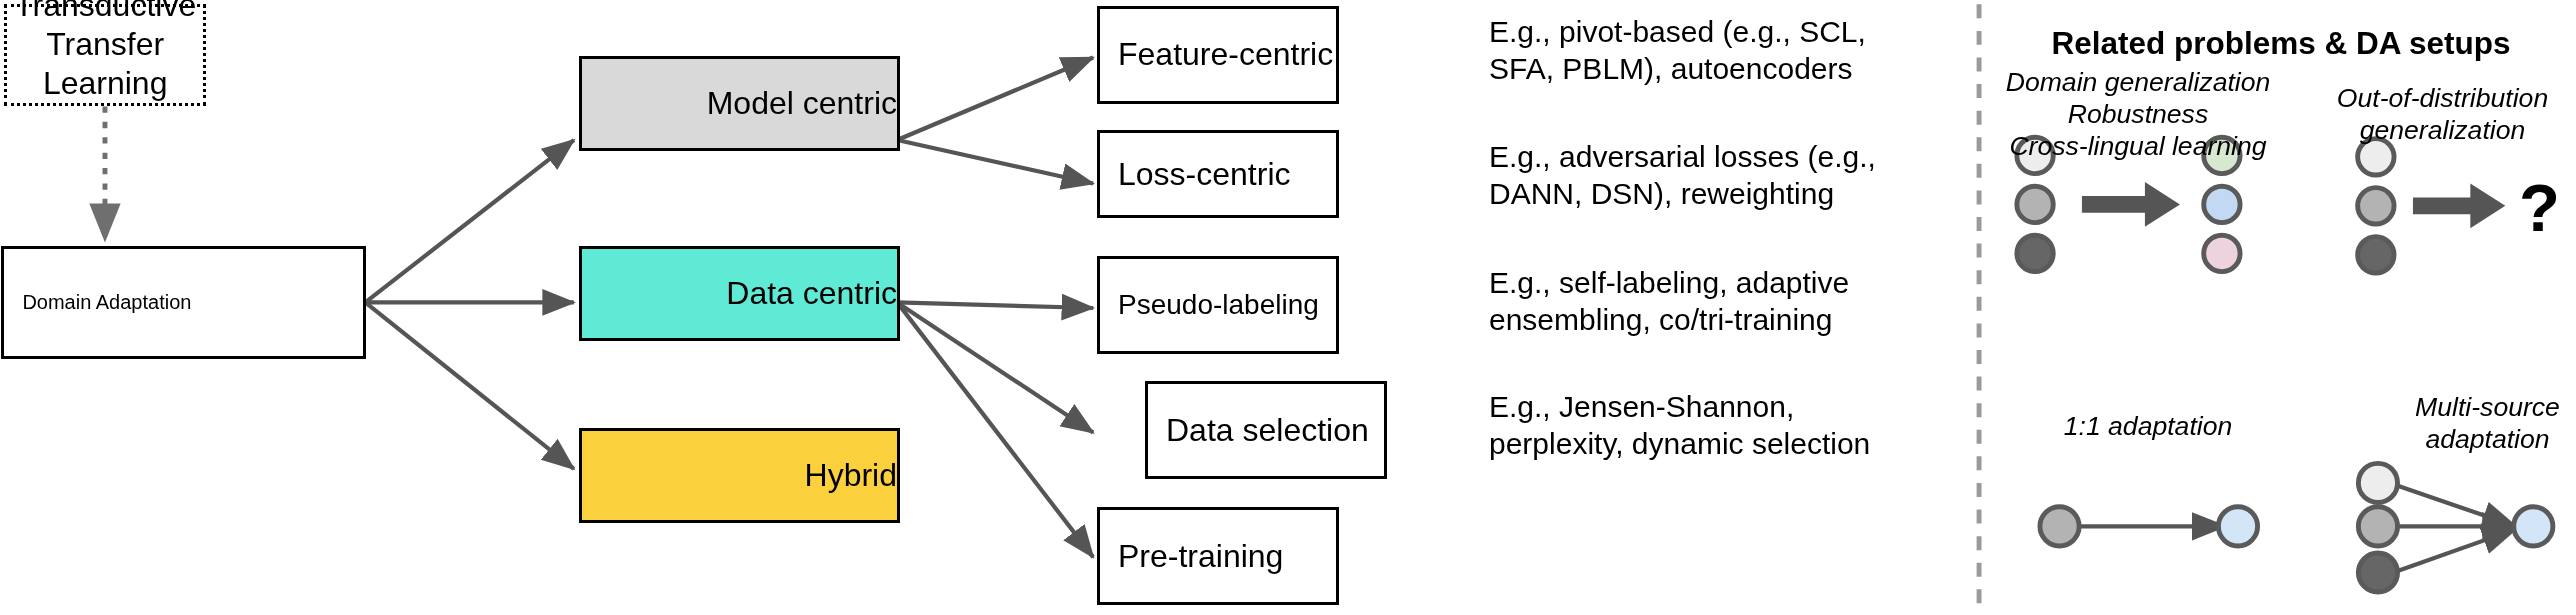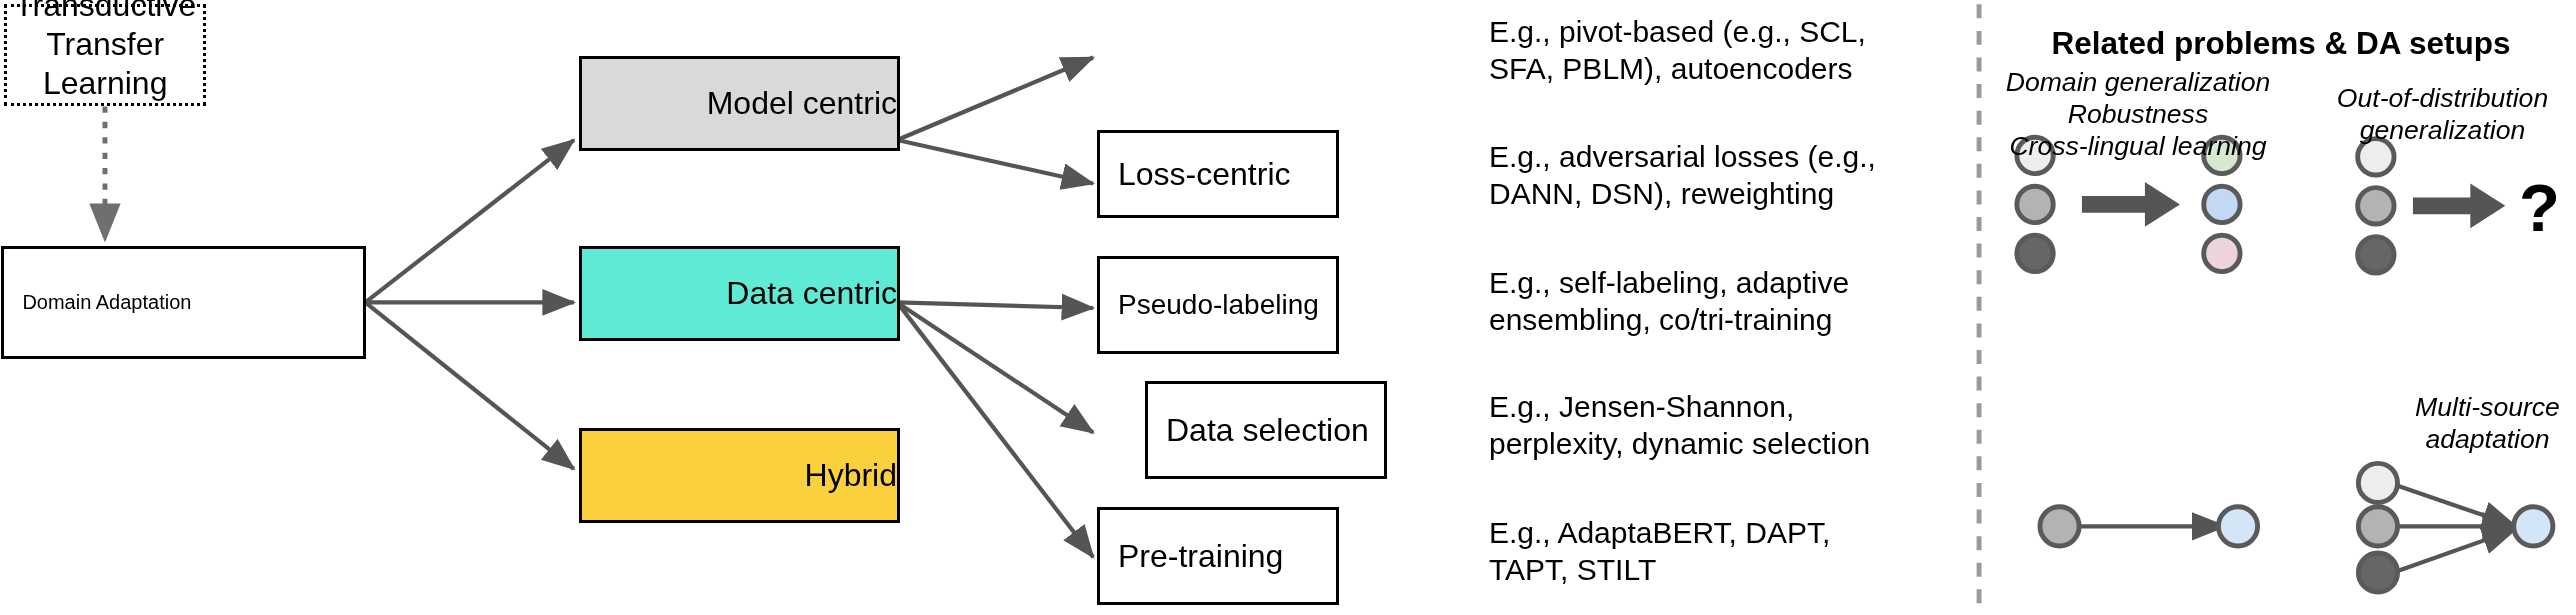--- a/index.html
+++ b/index.html
@@ -158,20 +158,23 @@
   </div>
 
   <div class="node centered" style="left:579px; top:246px; width:321px; height:95px; font-size:32px; background:#5eead4;">
     <span class="label">Data centric</span>
   </div>
 
   <div class="node centered" style="left:579px; top:428px; width:321px; height:95px; font-size:32px; background:#fad03c;">
     <span class="label">Hybrid</span>
   </div>
 
+  <div class="node leftpad" style="left:1097px; top:5.6px; width:242px; height:98px; font-size:32px;">
+    <span class="label">Feature-centric</span>
+  </div>
   <div class="node leftpad" style="left:1097px; top:130px; width:242px; height:88px; font-size:32px;">
     <span class="label">Loss-centric</span>
   </div>
   <div class="node leftpad" style="left:1097px; top:256px; width:242px; height:98px; font-size:28px;">
     <span class="label">Pseudo-labeling</span>
   </div>
   <div class="node leftpad" style="left:1097px; top:381px; width:242px; height:98px; font-size:32px;margin-left:48px;">
     <span class="label">Data selection</span>
   </div>
   <div class="node leftpad" style="left:1097px; top:507px; width:242px; height:98px; font-size:32px;">
@@ -179,32 +182,31 @@
   </div>
 
   <div class="eg" style="left:1489px; top:14px; width:448px;">E.g., pivot-based (e.g., SCL,
 SFA, PBLM), autoencoders</div>
   <div class="eg" style="left:1489px; top:139px; width:462px;">E.g., adversarial losses (e.g.,
 DANN, DSN), reweighting</div>
   <div class="eg" style="left:1489px; top:265px; width:448px;">E.g., self-labeling, adaptive
 ensembling, co/tri-training</div>
   <div class="eg" style="left:1489px; top:389px; width:462px;">E.g., Jensen-Shannon,
 perplexity, dynamic selection</div>
-  <div class="eg" style="left:1489px; top:515px; width:448px;">E.g., AdaptaBERT, DAPT,
-TAPT, STILT</div>
 
   <div class="panel-title" style="left:2015px; top:25px; width:532px;">Related problems &amp; DA setups</div>
 
   <div class="ital" style="left:1991px; top:67px; width:294px;">Domain generalization
 Robustness
 Cross-lingual learning</div>
 
   <div class="ital" style="left:2309px; top:83px; width:267px;">Out-of-distribution
 generalization</div>
 
   <div class="qmark" style="left:2519px; top:174px;">?</div>
 
+  <div class="ital" style="left:2015px; top:411px; width:266px;">1:1 adaptation</div>
 
   <div class="ital" style="left:2372px; top:392px; width:231px;">Multi-source
 adaptation</div>
 
 </div>
 
 
 </body></html>

